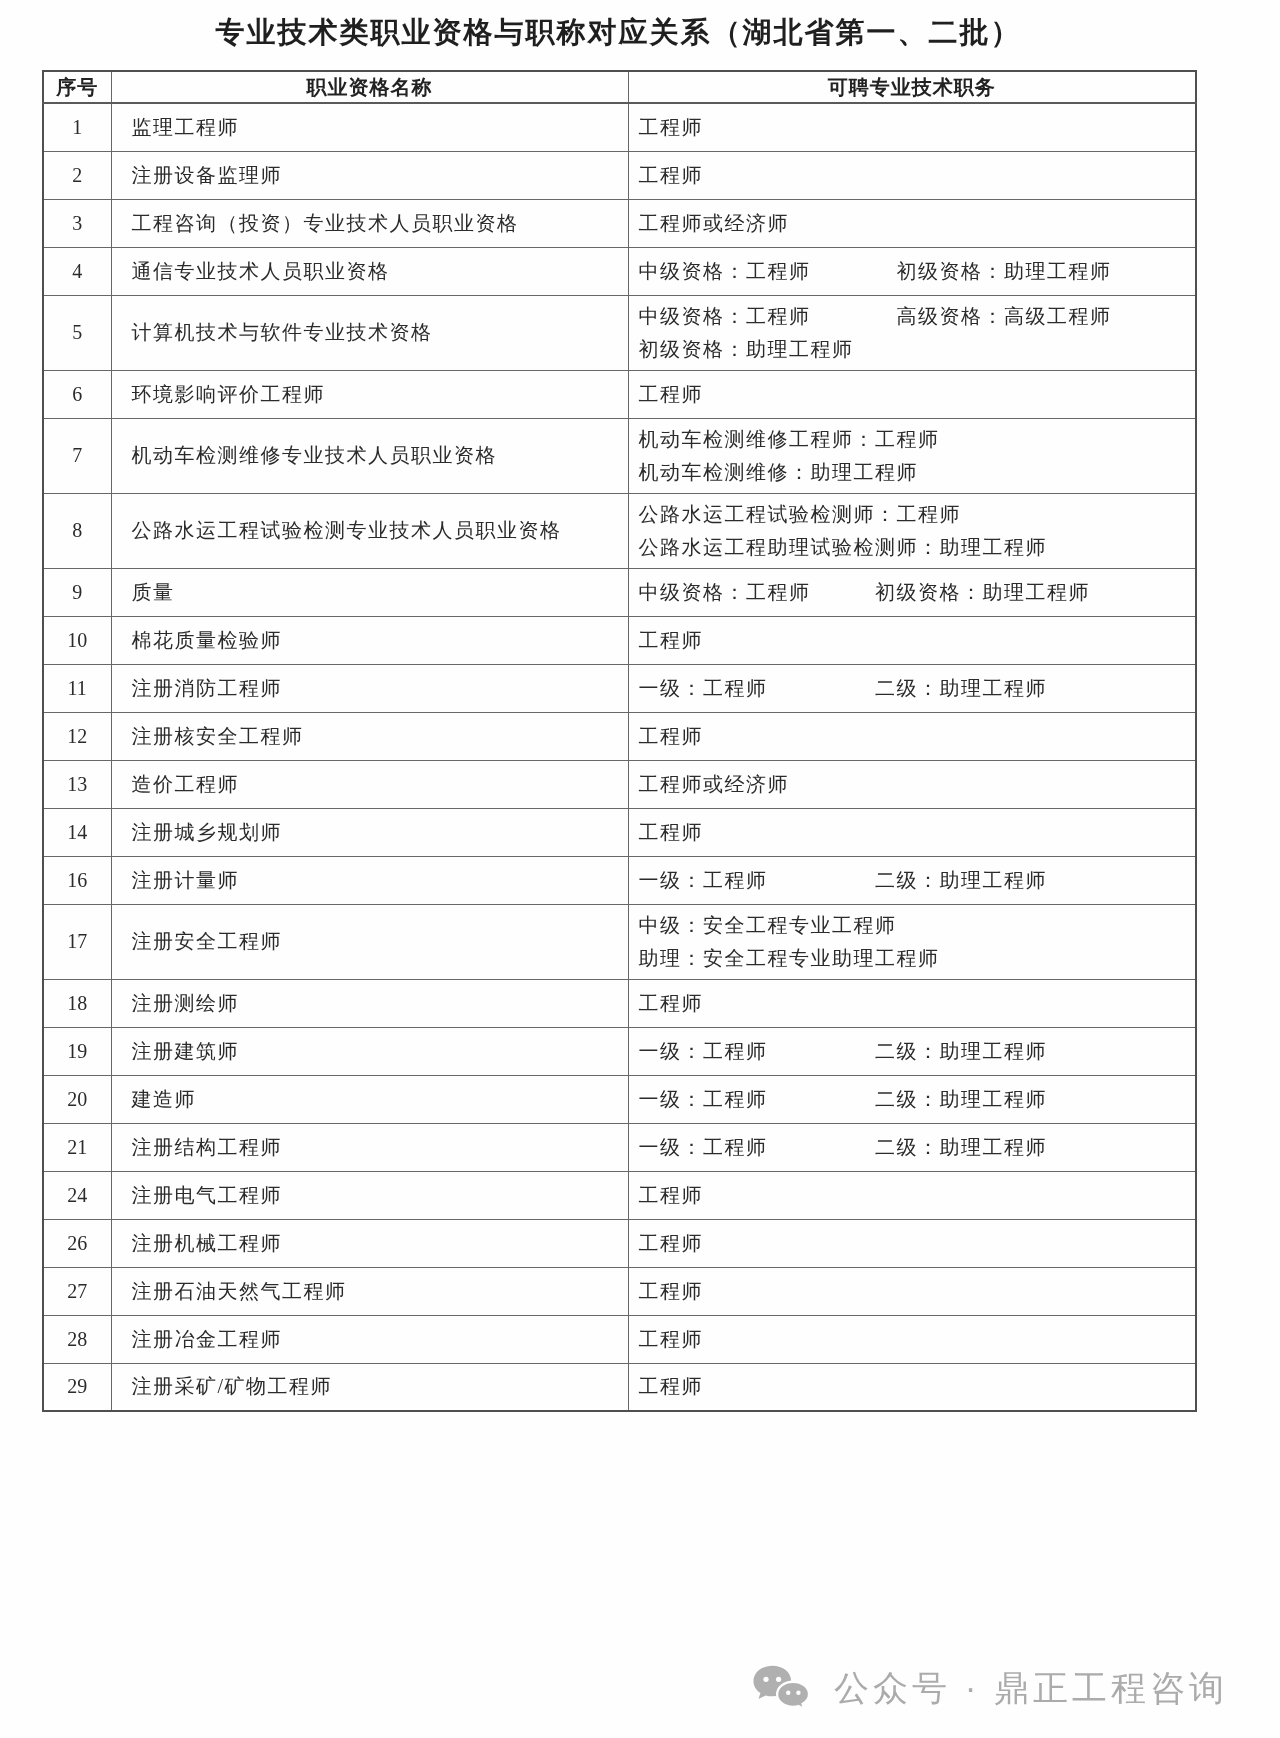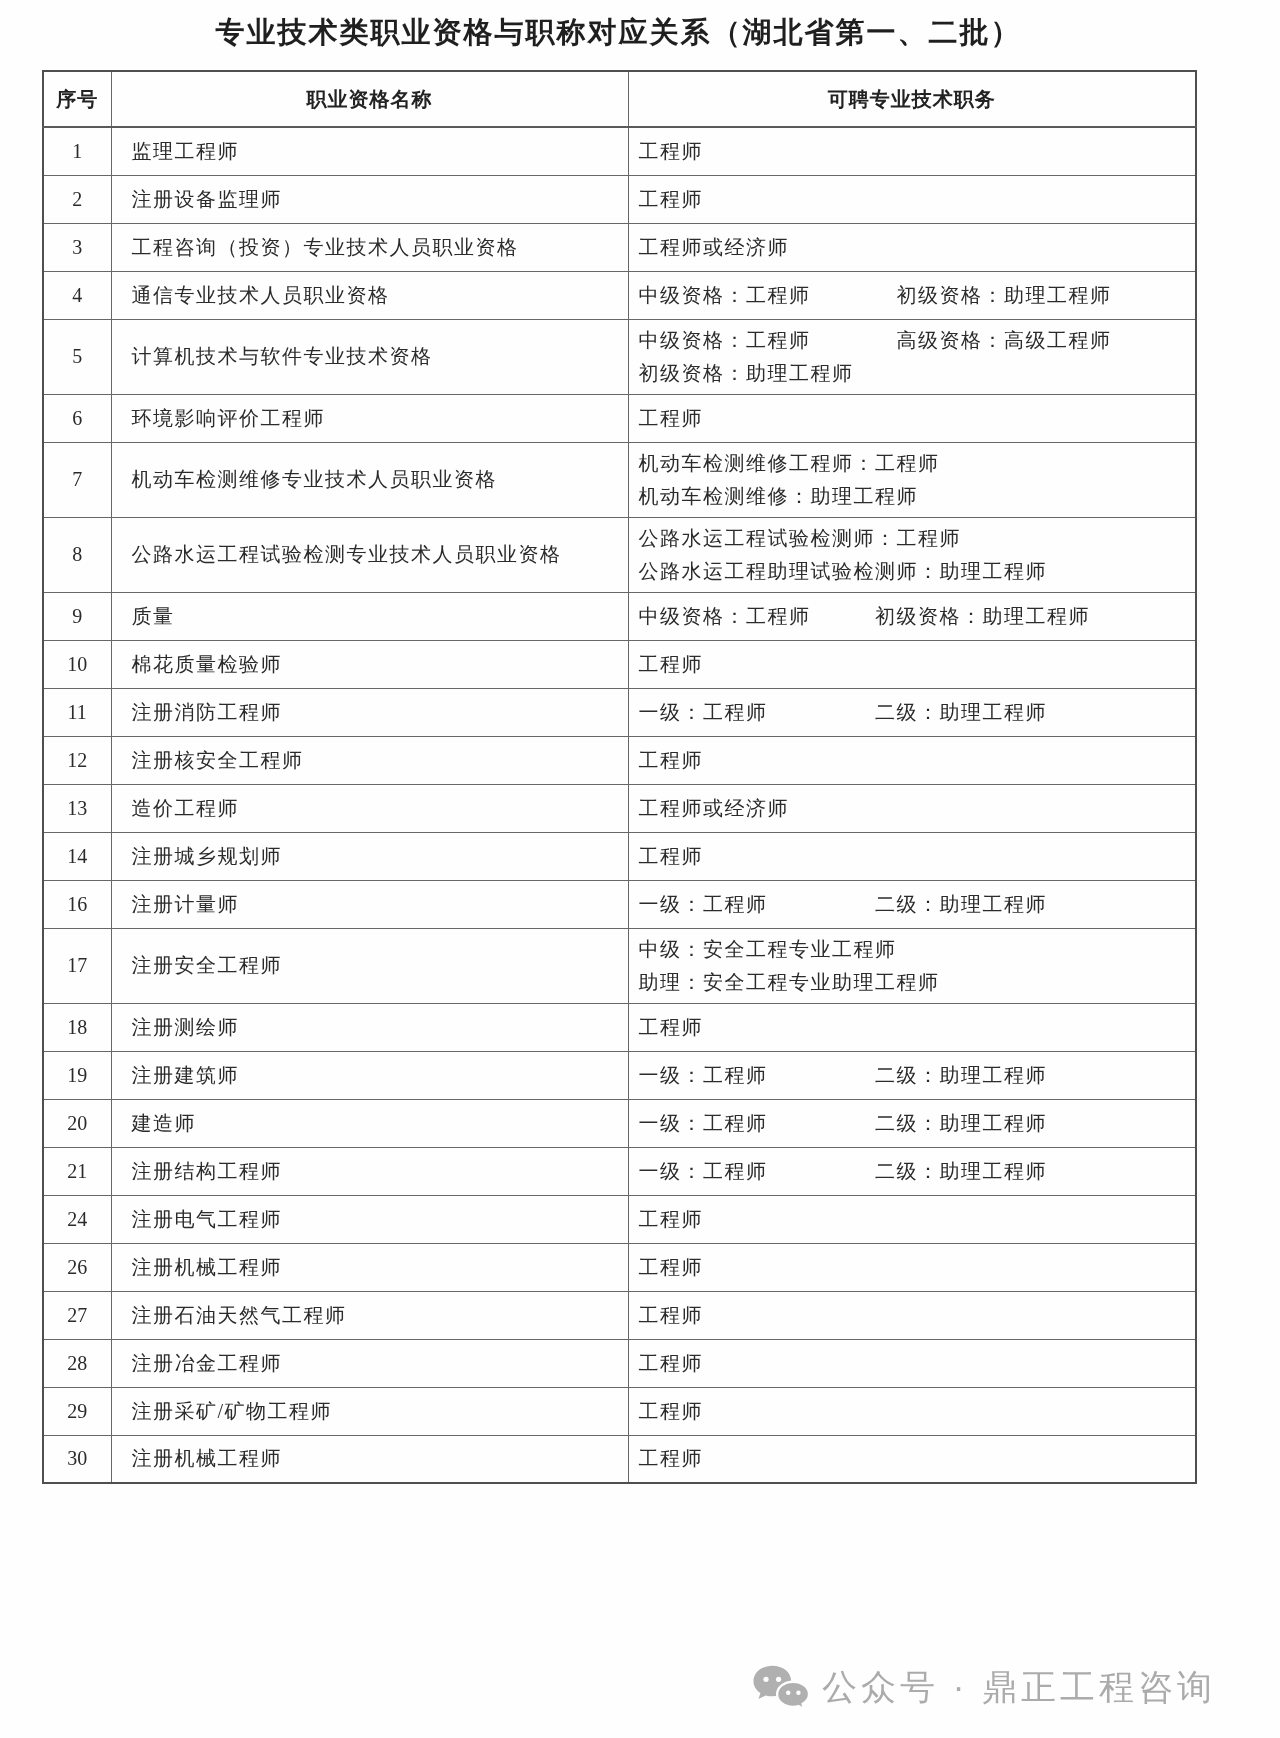--- a/index.html
+++ b/index.html
@@ -37,21 +37,21 @@
     border: 2px solid #4f4f4f;
   }
   .qual-table col.c1 { width: 68px; }
   .qual-table col.c2 { width: 517px; }
   .qual-table col.c3 { width: 568px; }
   .qual-table th, .qual-table td {
     border: 1px solid #676767;
     padding: 0;
     vertical-align: middle;
   }
-  .qual-table thead tr { height: 56px; }
+  .qual-table thead tr { height: 32px; }
   .qual-table th {
     font-size: 20px;
     font-weight: bold;
     text-align: center;
     letter-spacing: 1px;
     border-bottom: 2px solid #5a5a5a;
     color: #222;
   }
   tr.row-single { height: 48px; }
   tr.row-double { height: 75px; }
@@ -71,22 +71,22 @@
   }
   .pos-line {
     line-height: 33px;
     white-space: pre-wrap;
   }
   .watermark {
     position: absolute;
     left: 752px;
     top: 1664px;
     display: flex;
-    align-items: flex-start;
-    gap: 12px;
+    align-items: center;
+    gap: 24px;
     opacity: 0.9;
     pointer-events: none;
   }
   .wm-icon { display: inline-block; width: 58px; height: 48px; }
   .wm-text {
     font-family: "Liberation Sans", "DejaVu Sans", sans-serif;
     font-size: 35px;
     color: #a3a3a3;
     letter-spacing: 4px;
     white-space: nowrap;
@@ -285,27 +285,20 @@
             <div class="pos-line">工程师</div>
           </td>
     </tr>
         <tr class="row-single">
       <td class="c-no">29</td>
       <td class="c-name">注册采矿/矿物工程师</td>
       <td class="c-pos">
             <div class="pos-line">工程师</div>
           </td>
     </tr>
-        <tr class="row-single">
-      <td class="c-no">30</td>
-      <td class="c-name">注册机械工程师</td>
-      <td class="c-pos">
-            <div class="pos-line">工程师</div>
-          </td>
-    </tr>
       </tbody>
   </table>
 
   <div class="watermark">
     <span class="wm-icon">
       <svg viewBox="0 0 60 48" width="58" height="48" aria-hidden="true">
         <path d="M21 1 C10 1 1.5 8 1.5 17 c0 5 2.8 9.3 7.2 12.2 l-2 6.3 7.5 -3.8 c2.2 .6 4.4 .9 6.8 .9 11 0 19.5 -7.2 19.5 -16 S32 1 21 1 Z" fill="#a8a8a8"></path>
         <circle cx="14.5" cy="15" r="2.7" fill="#fefefe"></circle>
         <circle cx="27.5" cy="15" r="2.7" fill="#fefefe"></circle>
         <path d="M42.5 17.5 c-9.3 0 -16.5 5.8 -16.5 13 0 7.2 7.2 13 16.5 13 1.9 0 3.8 -.3 5.5 -.8 l6 3 -1.7 -5.2 c3.9 -2.4 6.7 -6 6.7 -10 0 -7.2 -7.2 -13 -16.5 -13 Z" fill="#a8a8a8" stroke="#fefefe" stroke-width="2.4"></path>

